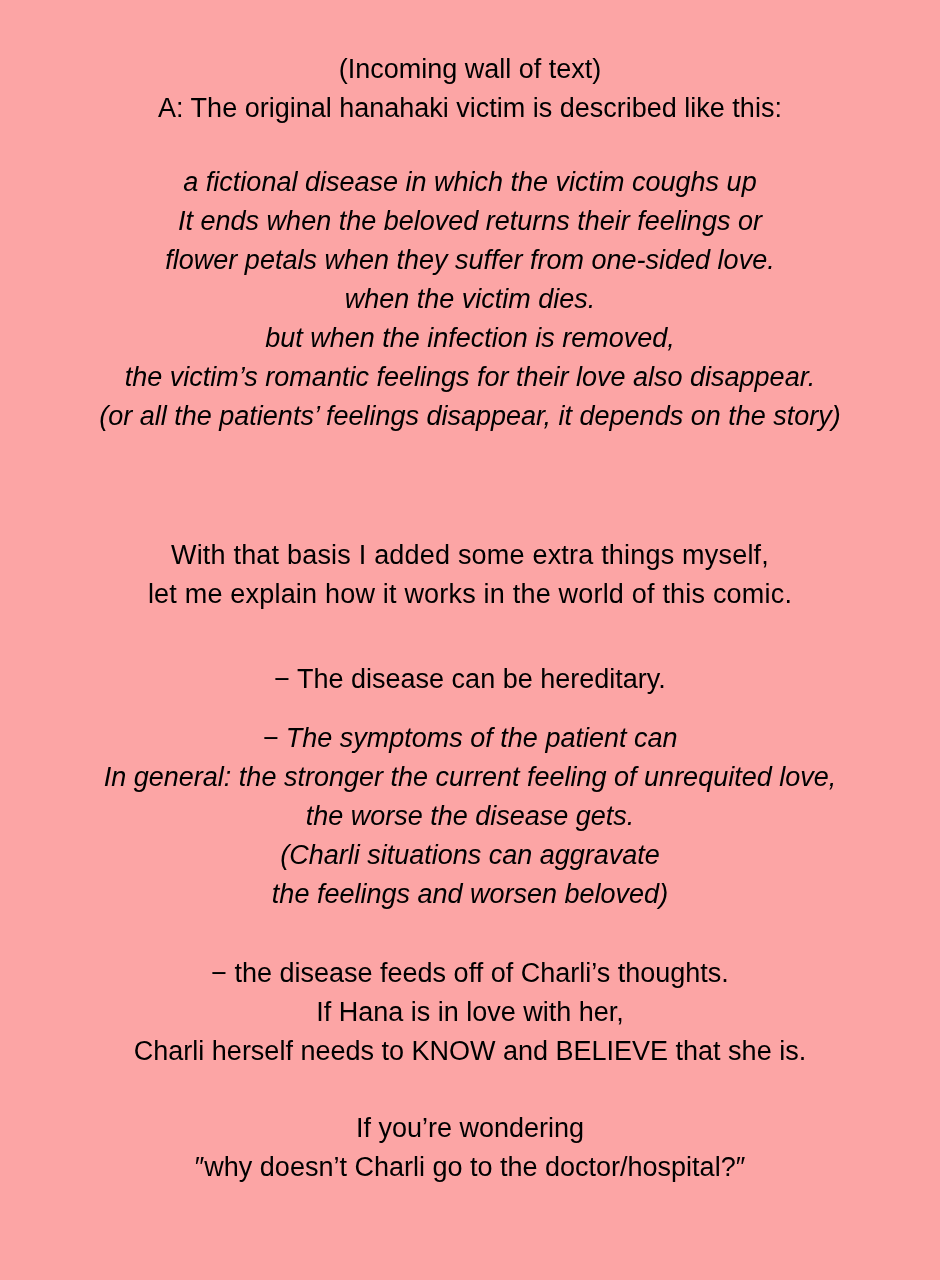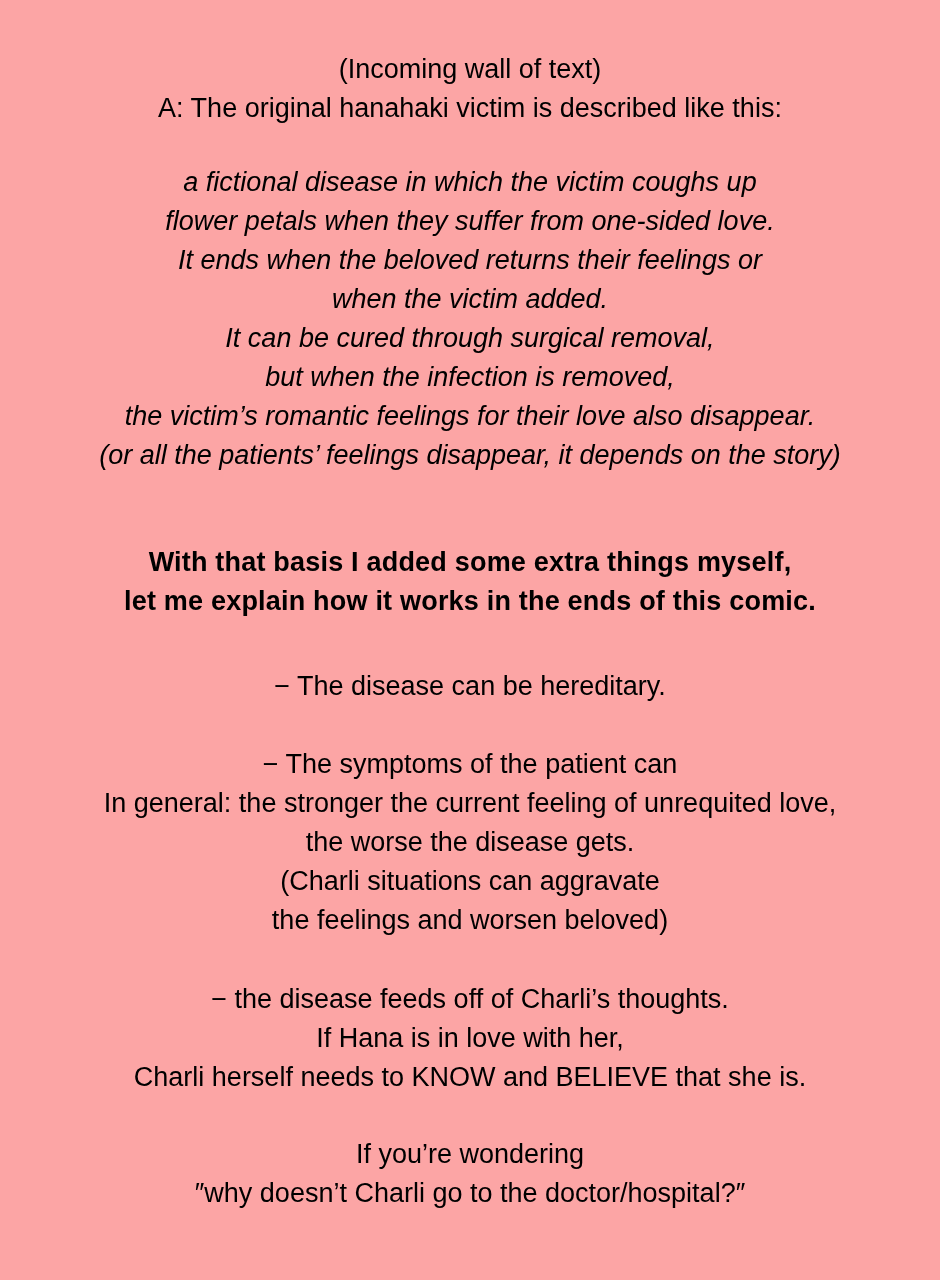--- a/index.html
+++ b/index.html
@@ -18,51 +18,50 @@
     font-family: "Liberation Sans", "DejaVu Sans", sans-serif;
     font-size: 27px;
     line-height: 39px;
     text-align: center;
     box-sizing: border-box;
     padding-top: 50px;
     -webkit-font-smoothing: antialiased;
   }
   .block { margin: 0; }
   .block.quote-italic { font-style: italic; margin-top: 35px; }
-  .block.basis-bold   { font-weight: 700;  margin-top: 68px; letter-spacing: 0.2px; }
+  .block.basis-bold   { font-weight: 400;  margin-top: 100px; letter-spacing: 0.2px; }
   .block.rule-hereditary { margin-top: 46px; }
-  .block.rule-symptoms   { margin-top: 39px; }
+  .block.rule-symptoms   { margin-top: 20px; font-style: italic; }
   .block.rule-thoughts   { margin-top: 40px; }
   .block.wondering       { margin-top: 38px; }
   .line { white-space: nowrap; }
 </style>
 </head>
 <body>
 
 <div class="page">
 
   <div class="block intro">
     <div class="line">(Incoming wall of text)</div>
     <div class="line">A: The original hanahaki victim is described like this:</div>
   </div>
 
   <div class="block quote-italic">
     <div class="line">a fictional disease in which the victim coughs up</div>
+    <div class="line">It ends when the beloved returns their feelings or</div>
     <div class="line">flower petals when they suffer from one-sided love.</div>
-    <div class="line">It ends when the beloved returns their feelings or</div>
-    <div class="line">when the victim added.</div>
-    <div class="line">It can be cured through surgical removal,</div>
+    <div class="line">when the victim dies.</div>
     <div class="line">but when the infection is removed,</div>
     <div class="line">the victim’s romantic feelings for their love also disappear.</div>
     <div class="line">(or all the patients’ feelings disappear, it depends on the story)</div>
   </div>
 
   <div class="block basis-bold">
     <div class="line">With that basis I added some extra things myself,</div>
-    <div class="line">let me explain how it works in the ends of this comic.</div>
+    <div class="line">let me explain how it works in the world of this comic.</div>
   </div>
 
   <div class="block rule-hereditary">
     <div class="line">− The disease can be hereditary.</div>
   </div>
 
   <div class="block rule-symptoms">
     <div class="line">− The symptoms of the patient can</div>
     <div class="line">In general: the stronger the current feeling of unrequited love,</div>
     <div class="line">the worse the disease gets.</div>

